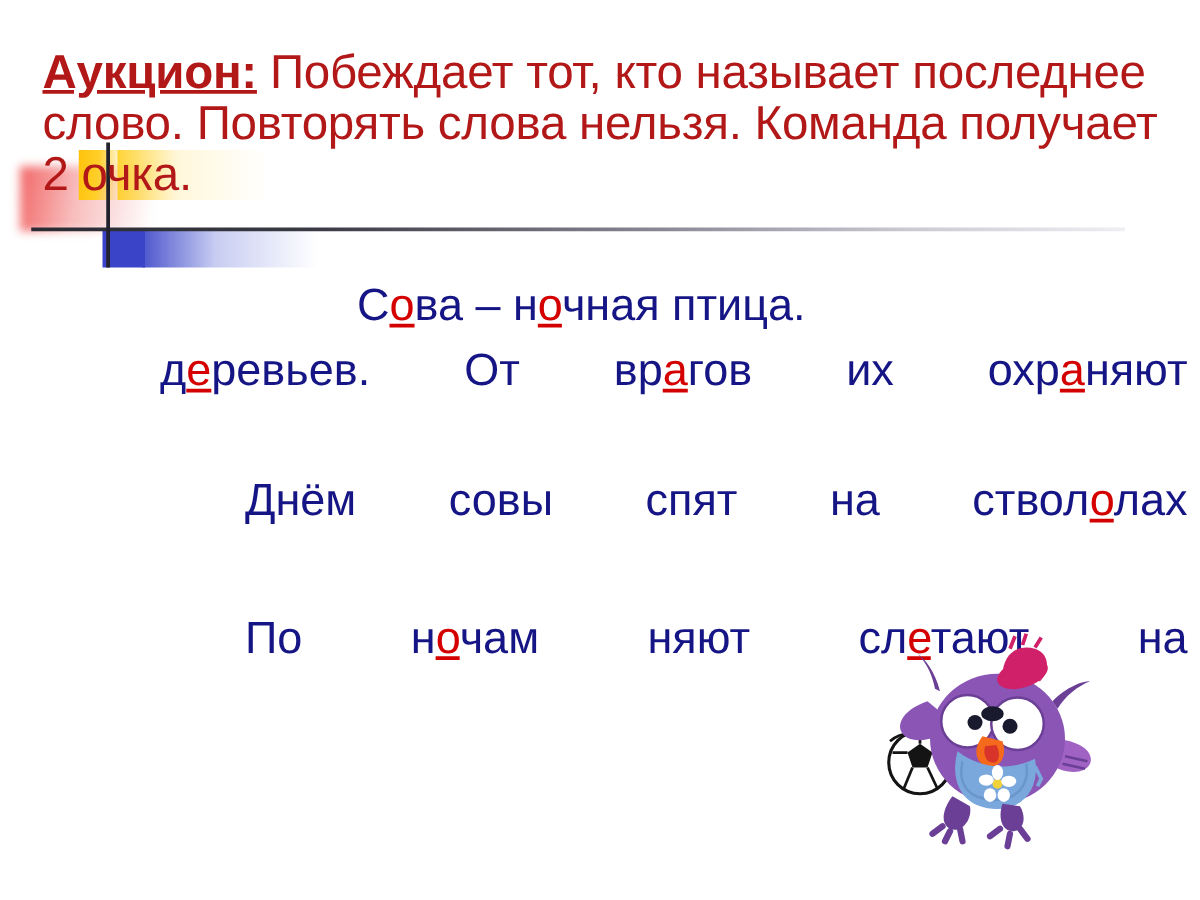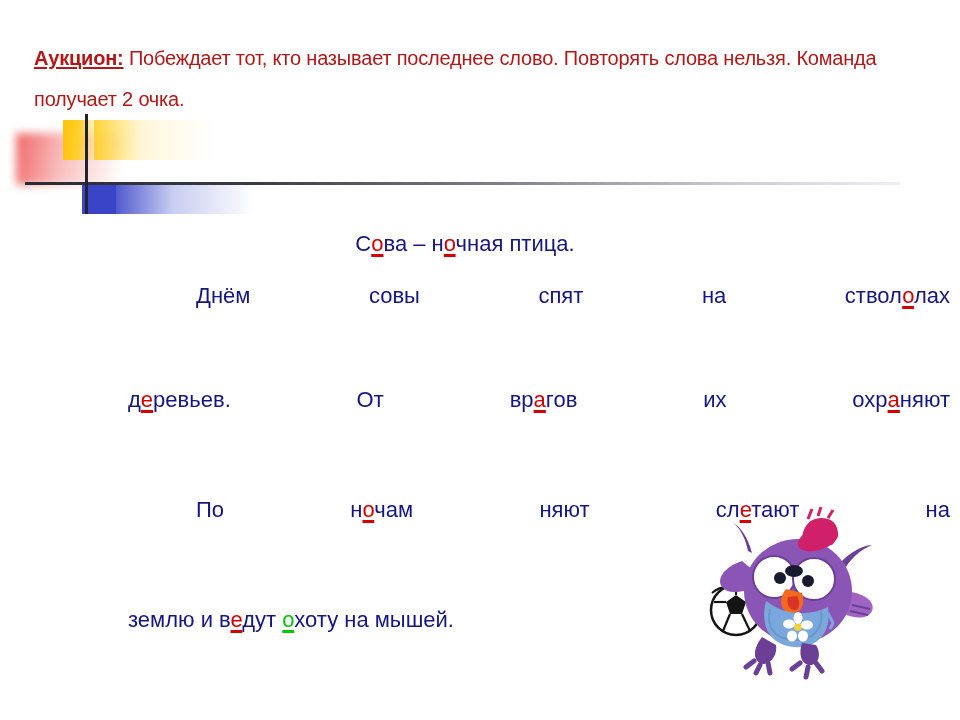--- a/index.html
+++ b/index.html
@@ -43,29 +43,29 @@
     background:linear-gradient(90deg,#2b2b33 0%,#3a3a44 26%,#8a8a96 58%,#c9c9d2 80%,#eeeef3 100%);
   }
   #decor .v-rule {
     position:absolute; left:85px; top:14px; width:3px; height:100px;
     background:#22222c;
   }
 
   
   #heading {
     position:absolute; left:34px; top:38px; width:900px;
-    font-size:20px; line-height:41px;
+    font-size:38px; line-height:41px;
     color:#b31818; letter-spacing:-.2px;
   }
   #heading .kw { font-weight:bold; text-decoration:underline; text-underline-offset:2px; }
 
   
   #body-text {
     position:absolute; left:160px; top:218px; width:790px;
-    font-size:22px; line-height:52px;
+    font-size:36px; line-height:52px;
     color:#151585;
   }
   #body-text p { text-indent:68px; }
   #body-text p.just { text-align:justify; }
   #body-text p.just::after { content:""; display:inline-block; width:100%; }
   #body-text p.l1 { text-align:center; text-indent:0; width:610px; }
   #body-text p.p2, #body-text p.p3 { margin-left:-32px; width:822px; }
   #body-text p.p3 { margin-top:6px; }
 
   .hl-r { color:#d40000; text-decoration:underline; text-decoration-color:#d40000;
@@ -89,24 +89,23 @@
     <div class="blue-blk"></div>
     <div class="blue-fade"></div>
     <div class="h-rule"></div>
     <div class="v-rule"></div>
   </div>
 
   <div id="heading"><span class="kw">Аукцион:</span><span> Побеждает тот, кто называет последнее слово. Повторять слова нельзя. Команда получает 2 очка.</span></div>
 
   <div id="body-text">
     <p class="l1"><span>С</span><span class="hl-r">о</span><span>ва – н</span><span class="hl-r">о</span><span>чная птица.</span></p>
+    <p class="just p2" style="text-indent:0"><span>д</span><span class="hl-r">е</span><span>ревьев. От вр</span><span class="hl-r">а</span><span>гов их охр</span><span class="hl-r">а</span><span>няют</span></p>
     <p class="just p2"><span>Днём совы спят на ствол</span><span class="hl-r">о</span><span>лах</span></p>
-    <p class="just p2" style="text-indent:0"><span>д</span><span class="hl-r">е</span><span>ревьев. От вр</span><span class="hl-r">а</span><span>гов их охр</span><span class="hl-r">а</span><span>няют</span></p>
     <p class="just p3"><span>По н</span><span class="hl-r">о</span><span>чам няют сл</span><span class="hl-r">е</span><span>тают на</span></p>
-    <p class="p3" style="text-indent:0"><span>землю и в</span><span class="hl-r">е</span><span>дут </span><span class="hl-g">о</span><span>хоту на мышей.</span></p>
   </div>
 
   <div id="clipart">
     <svg width="270" height="180" viewBox="0 0 270 180">
 
       <g>
         <circle cx="46" cy="105" r="25" fill="#ffffff" stroke="#141414" stroke-width="2.5"></circle>
         <polygon points="46,90 56,97 52,109 40,109 36,97" fill="#141414"></polygon>
         <path d="M46,80 L46,90" stroke="#141414" stroke-width="2.2"></path>
         <path d="M24,97 L36,97" stroke="#141414" stroke-width="2.2"></path>

